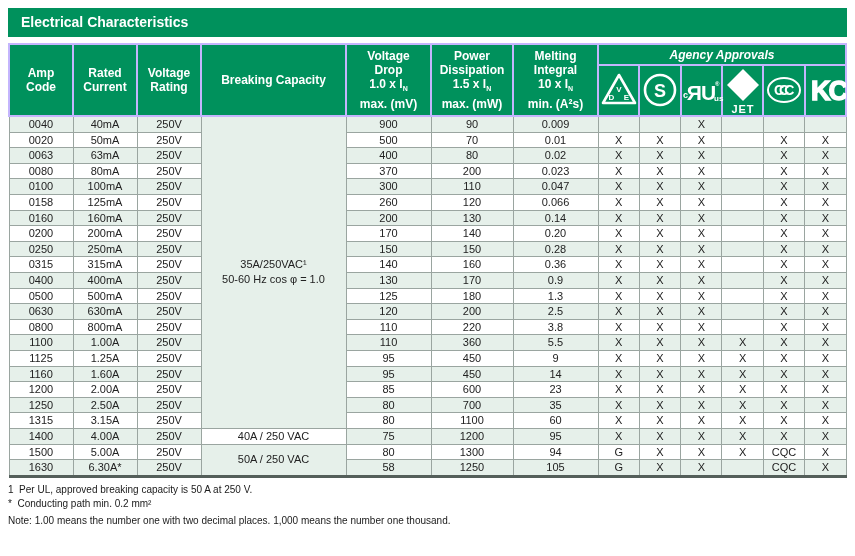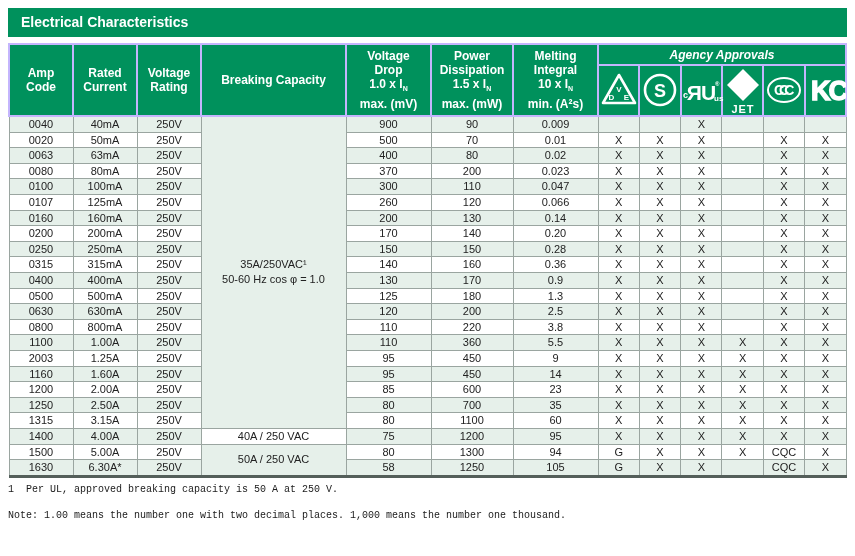--- a/index.html
+++ b/index.html
@@ -48,23 +48,23 @@
     height:14.6px;line-height:14.6px;
     font-size:11px;text-align:center;
     padding:0;background:#fff;color:var(--ink);
     overflow:hidden;white-space:nowrap;
   }
   tbody tr.stripe td{background:var(--stripe);}
   td.breaking{line-height:15px;vertical-align:middle;}
   td.breaking.bg-green{background:var(--stripe) !important;}
   td.breaking.bg-white{background:#fff !important;text-align:center;}
   table.spec{border-bottom:3px solid var(--dark);}
-  .footnotes{margin-top:5px;font-size:10px;line-height:14px;color:#1a1a1a;font-family:Liberation Mono, monospace;}
+  .footnotes{margin-top:5px;font-size:10px;line-height:14px;color:#1a1a1a;}
   .footnotes .fn{white-space:pre-wrap;}
-  .footnotes .fn.note{margin-top:12px;}
+  .footnotes .fn.note{margin-top:3px;}
 </style>
 </head>
 <body>
 
 <div class="page">
 
   <div class="title-bar">Electrical Characteristics</div>
 
   <table class="spec">
     <colgroup>
@@ -232,21 +232,21 @@
           <td>110</td>
           <td>0.047</td>
           <td>X</td>
           <td>X</td>
           <td>X</td>
           <td></td>
           <td>X</td>
           <td>X</td>
         </tr>
         <tr>
-          <td>0107</td>
+          <td>0158</td>
           <td>125mA</td>
           <td>250V</td>
           <td>260</td>
           <td>120</td>
           <td>0.066</td>
           <td>X</td>
           <td>X</td>
           <td>X</td>
           <td></td>
           <td>X</td>
@@ -372,21 +372,21 @@
           <td>360</td>
           <td>5.5</td>
           <td>X</td>
           <td>X</td>
           <td>X</td>
           <td>X</td>
           <td>X</td>
           <td>X</td>
         </tr>
         <tr>
-          <td>2003</td>
+          <td>1125</td>
           <td>1.25A</td>
           <td>250V</td>
           <td>95</td>
           <td>450</td>
           <td>9</td>
           <td>X</td>
           <td>X</td>
           <td>X</td>
           <td>X</td>
           <td>X</td>
@@ -494,16 +494,17 @@
           <td>X</td>
           <td></td>
           <td>CQC</td>
           <td>X</td>
         </tr>
       </tbody>
   </table>
 
   <div class="footnotes">
     <div class="fn">1  Per UL, approved breaking capacity is 50 A at 250 V.</div>
+    <div class="fn">*  Conducting path min. 0.2 mm²</div>
     <div class="fn note">Note: 1.00 means the number one with two decimal places. 1,000 means the number one thousand.</div>
   </div>
 
 </div>
 
 </body></html>

